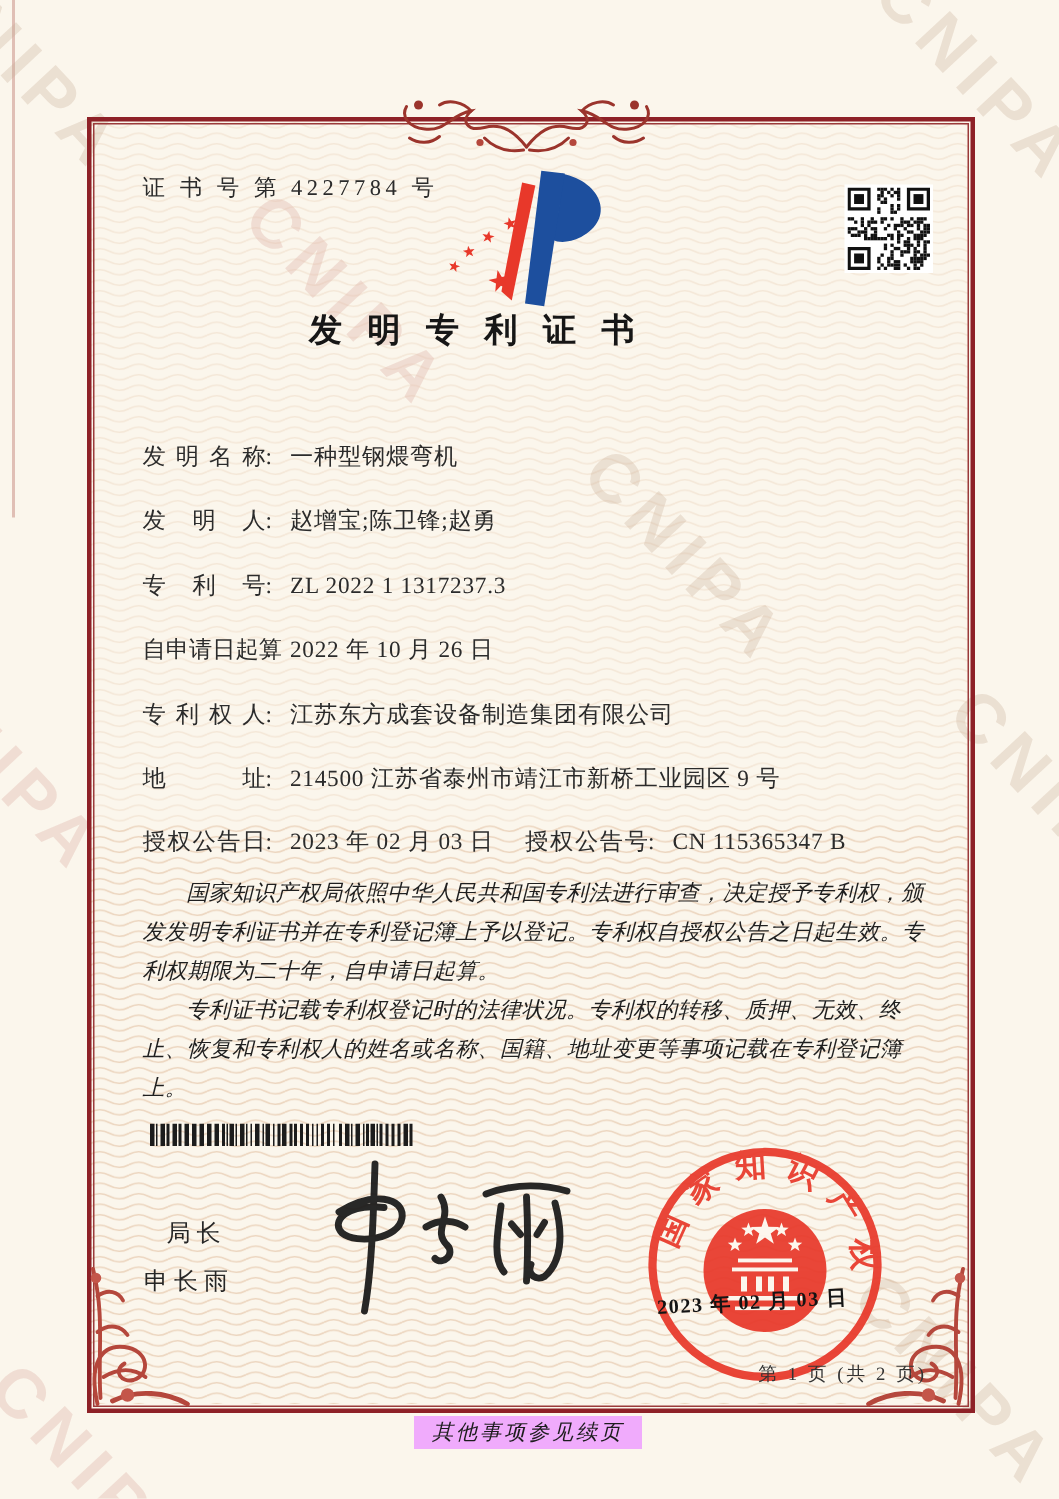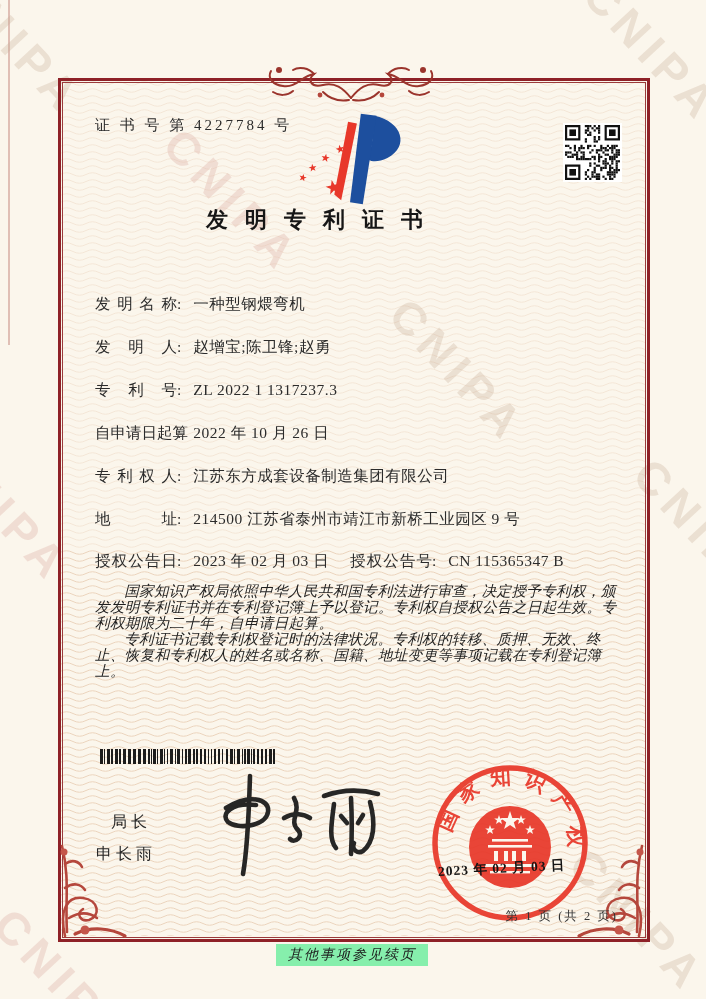--- a/index.html
+++ b/index.html
@@ -24,35 +24,35 @@
       padding:2px;box-sizing:border-box;z-index:5;}
   .title{position:absolute;left:58px;top:205px;width:520px;text-align:center;
       font-size:22px;font-weight:600;letter-spacing:17px;padding-left:10px;box-sizing:border-box;
       color:#161616;z-index:5;}
   .frow{position:absolute;left:95px;font-size:15.5px;z-index:5;white-space:nowrap;}
   .flabel{display:inline-block;width:82px;text-align:justify;text-align-last:justify;}
   .fcolon{margin-right:12px;}
   .fval{letter-spacing:.5px;}
   .grant2{position:absolute;left:255px;top:0;white-space:nowrap;}
   .paras{position:absolute;left:95px;top:583px;width:522px;z-index:5;
-      font-size:14.6px;line-height:16px;font-style:italic;color:#1f1f1f;}
+      font-size:14.6px;line-height:26px;font-style:italic;color:#1f1f1f;}
   .paras p{margin:0;text-indent:2em;letter-spacing:.3px;}
   .barcode{position:absolute;left:100px;top:749px;width:180px;height:15px;z-index:5;}
   .sig-title{position:absolute;left:96px;top:812px;font-family:"Liberation Sans","DejaVu Sans",sans-serif;
       font-size:16px;letter-spacing:4px;color:#262626;z-index:5;font-weight:500;margin-left:15px;}
   .sig-name{position:absolute;left:96px;top:844px;font-family:"Liberation Sans","DejaVu Sans",sans-serif;
       font-size:16px;letter-spacing:4px;color:#262626;z-index:5;font-weight:500;}
   .signature{position:absolute;left:198px;top:768px;z-index:5;}
   .seal{position:absolute;left:428px;top:761px;z-index:5;}
   .seal-date{position:absolute;left:438px;top:859px;width:150px;font-size:13.5px;font-weight:bold;
       color:#141414;transform:rotate(-3deg);letter-spacing:1px;z-index:6;white-space:nowrap;}
   .page-num{position:absolute;left:58px;top:908px;width:560px;text-align:right;
       font-size:12.5px;letter-spacing:2px;color:#333;z-index:5;}
   .foot-note{position:absolute;left:58px;top:944px;width:588px;text-align:center;z-index:5;}
-  .foot-note span{display:inline-block;background:#86efac;padding:2px 12px;font-size:14px;
+  .foot-note span{display:inline-block;background:#f0abfc;padding:2px 12px;font-size:14px;
       font-style:italic;letter-spacing:2px;color:#1d1d1d;}
   .waves{position:absolute;left:60px;top:80px;z-index:1;}
   .ornament-top{position:absolute;left:255px;top:58px;z-index:4;}
   .corner{position:absolute;z-index:4;}
   .corner.bl{left:55px;top:838px;}
   .corner.br{left:557px;top:838px;transform:scaleX(-1);}
 </style>
 </head>
 <body>
 

